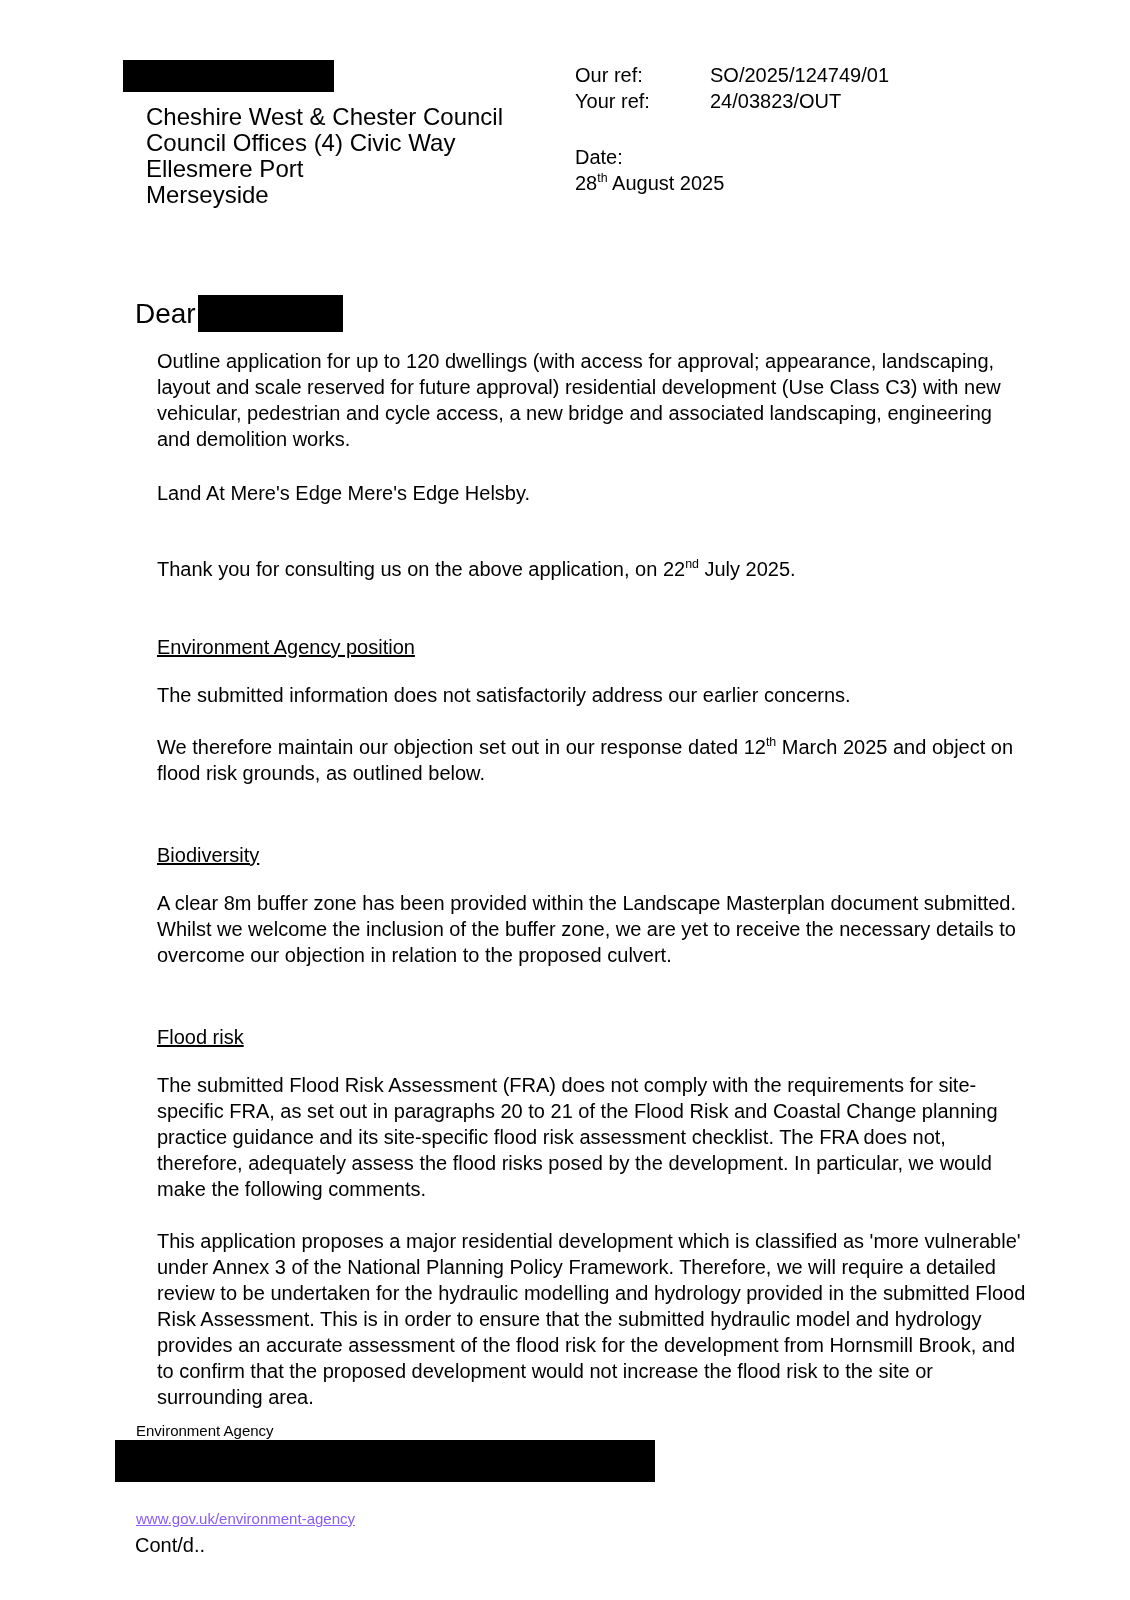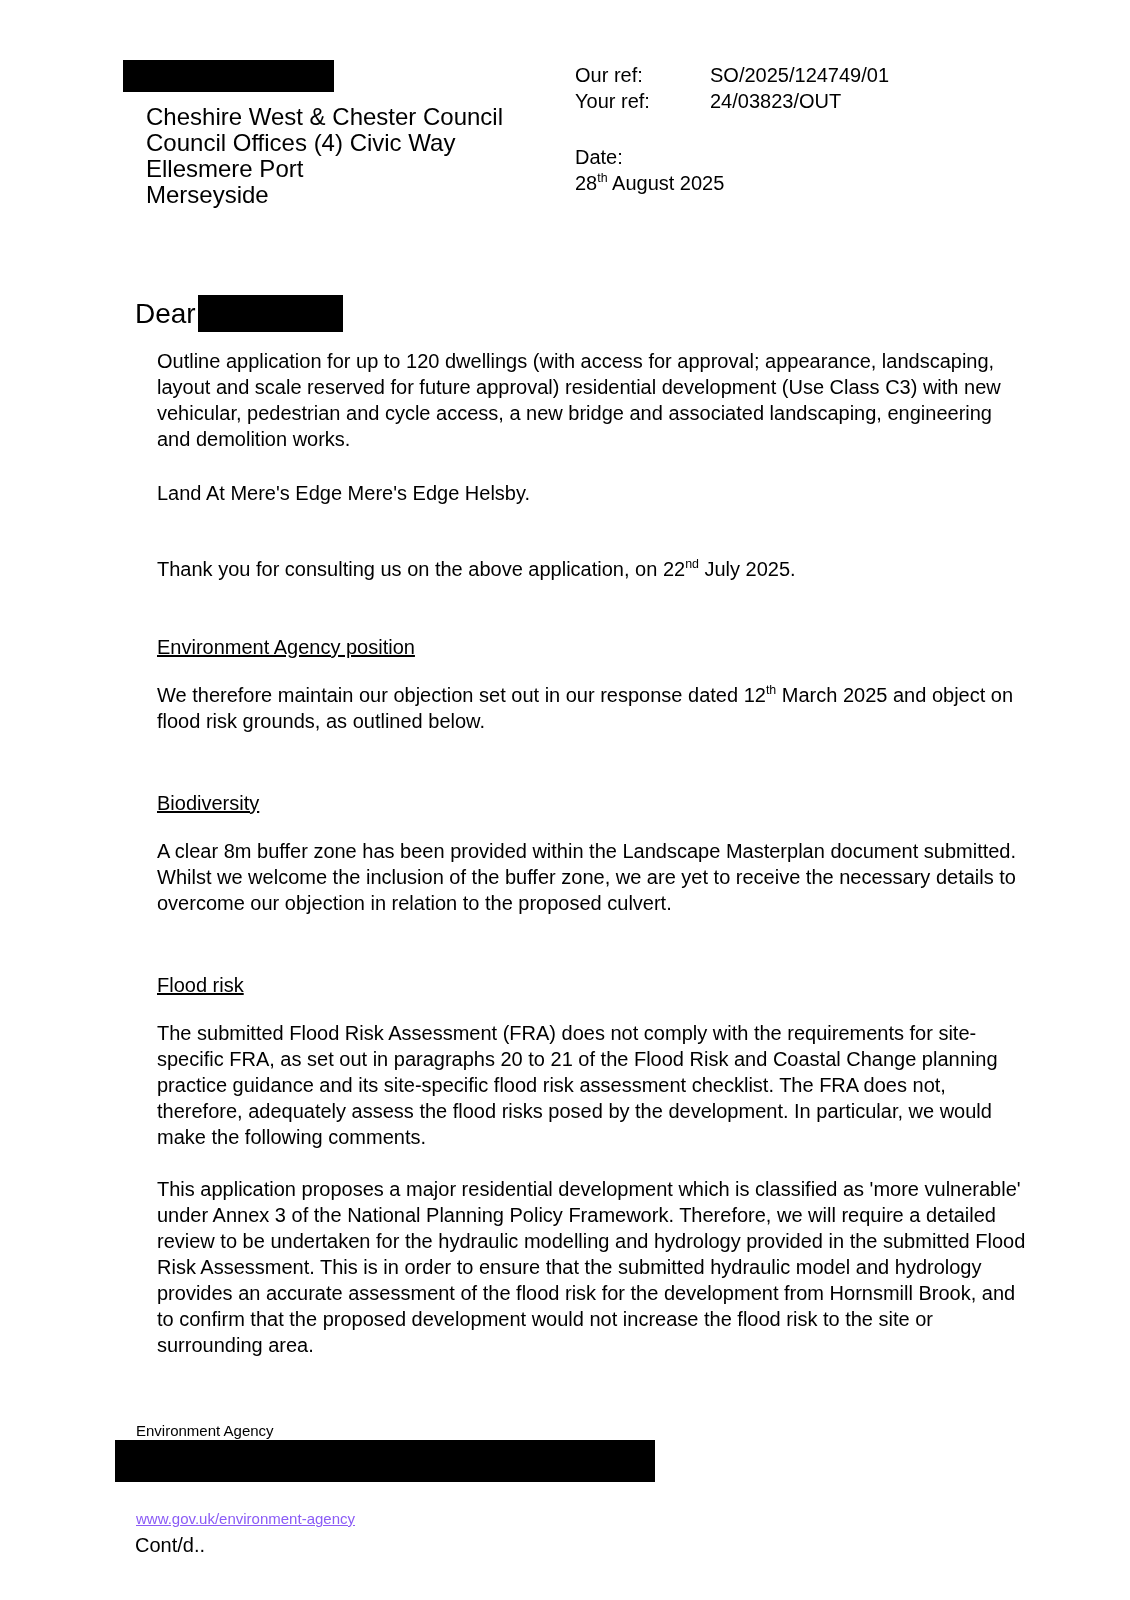--- a/index.html
+++ b/index.html
@@ -156,20 +156,21 @@
   <div class="body-block">
 
     <p class="para subject">Outline application for up to 120 dwellings (with access for approval; appearance, landscaping, layout and scale reserved for future approval) residential development (Use Class C3) with new vehicular, pedestrian and cycle access, a new bridge and associated landscaping, engineering and demolition works.</p>
 
     <p class="para site">Land At Mere's Edge Mere's Edge Helsby.</p>
 
     <p class="para thanks"><span>Thank you for consulting us on the above application, on 22</span><sup>nd</sup><span> July 2025.</span></p>
 
     <h2 class="section-heading">Environment Agency position</h2>
 
+    <p class="para">The submitted information does not satisfactorily address our earlier concerns.</p>
 
     <p class="para last-before-heading"><span>We therefore maintain our objection set out in our response dated 12</span><sup>th</sup><span> March 2025 and object on flood risk grounds, as outlined below.</span></p>
 
     <h2 class="section-heading section-gap">Biodiversity</h2>
 
     <p class="para last-before-heading">A clear 8m buffer zone has been provided within the Landscape Masterplan document submitted. Whilst we welcome the inclusion of the buffer zone, we are yet to receive the necessary details to overcome our objection in relation to the proposed culvert.</p>
 
     <h2 class="section-heading section-gap">Flood risk</h2>
 
     <p class="para">The submitted Flood Risk Assessment (FRA) does not comply with the requirements for site-specific FRA, as set out in paragraphs 20 to 21 of the Flood Risk and Coastal Change planning practice guidance and its site-specific flood risk assessment checklist. The FRA does not, therefore, adequately assess the flood risks posed by the development. In particular, we would make the following comments.</p>

